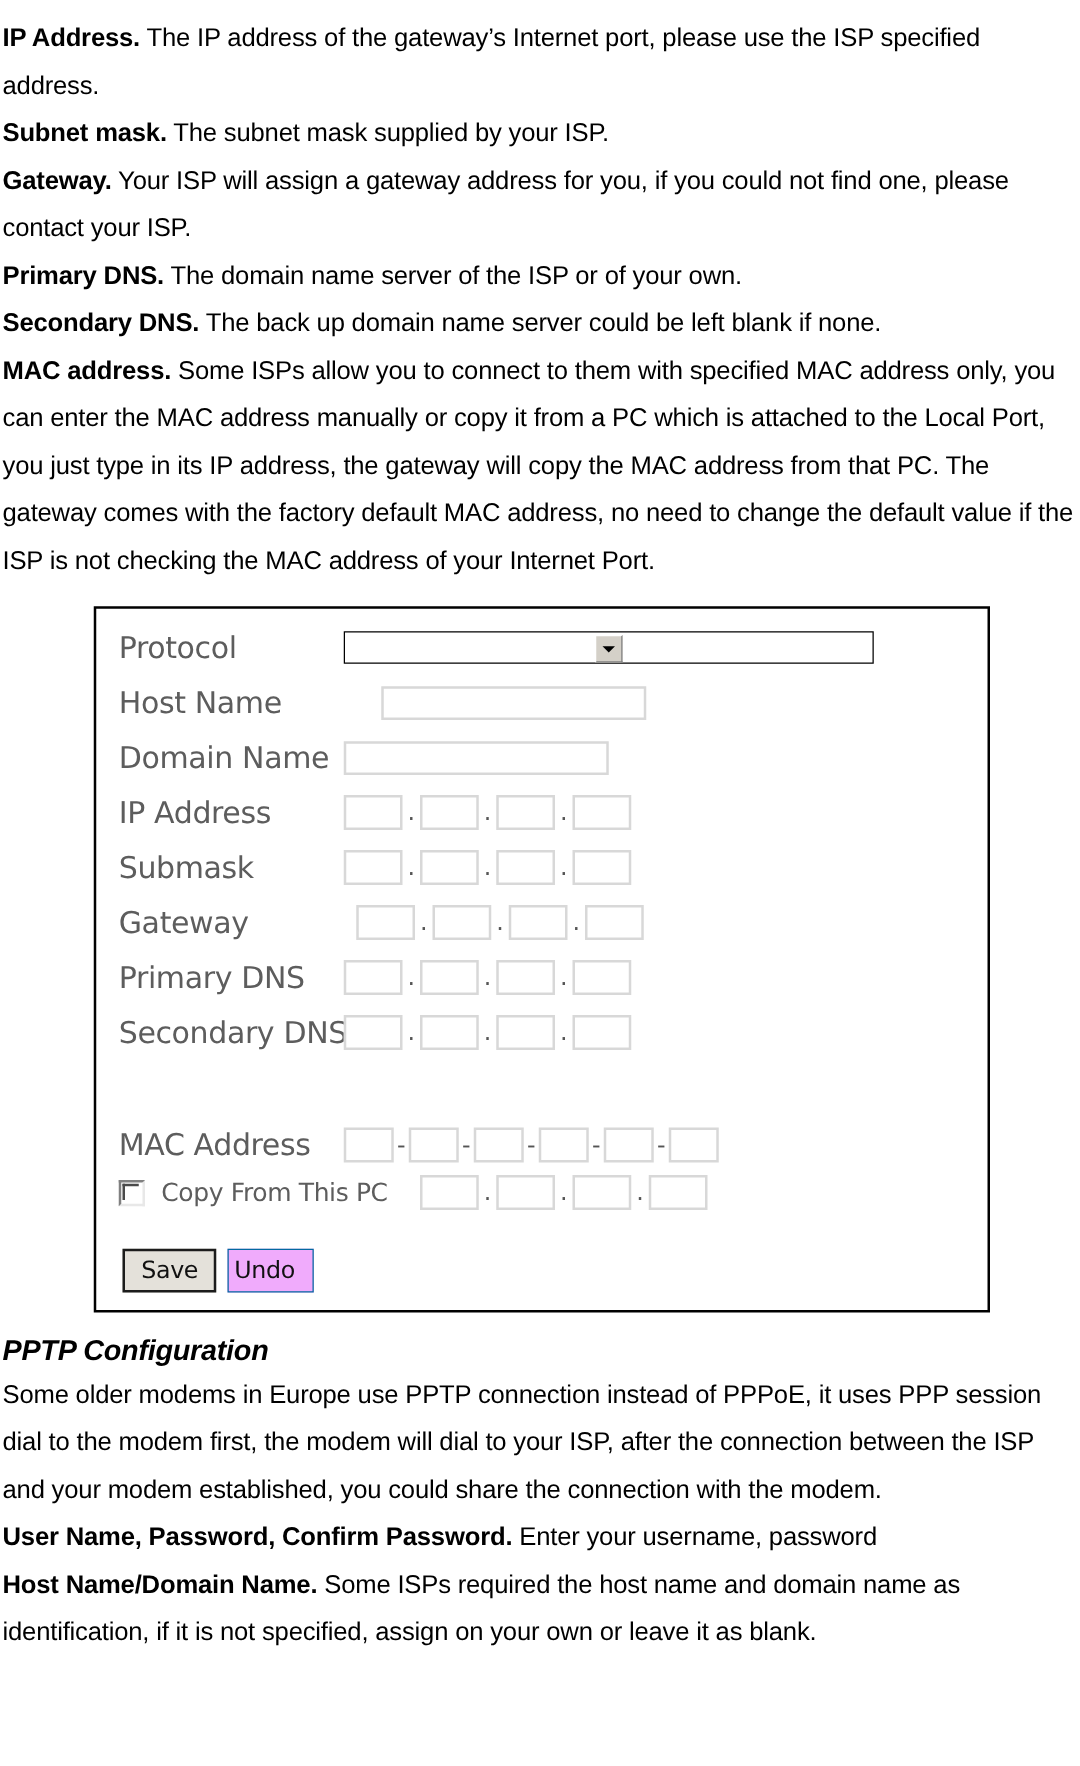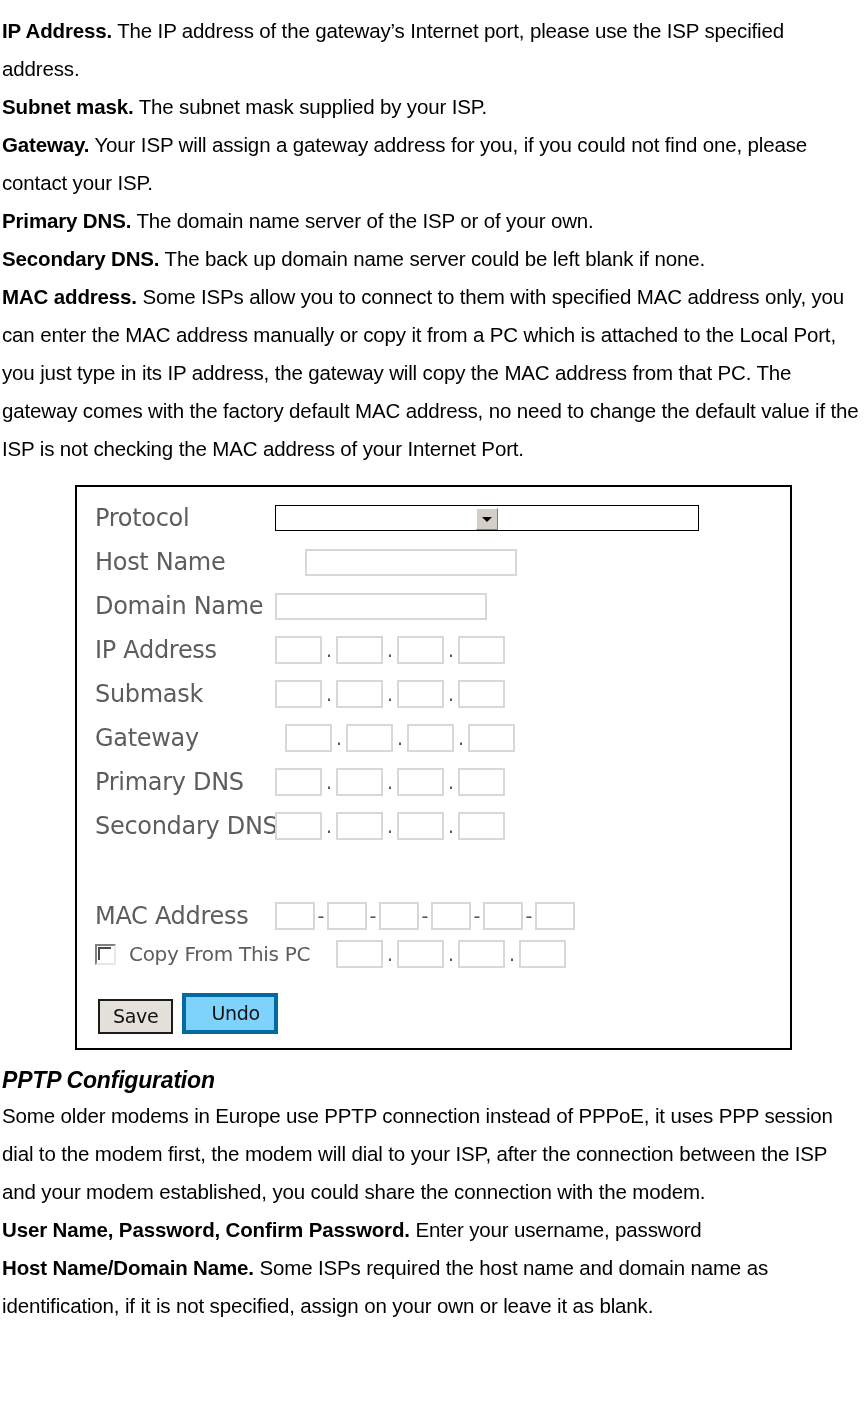--- a/index.html
+++ b/index.html
@@ -230,23 +230,23 @@
     box-sizing: border-box;
     padding: 4px 13px 5px 13px;
     line-height: 22px;
   }
   .btn-primary {
     border: 2px solid #1c1c1c;
     background: #e4e1da;
     margin-right: 9px;
   }
   .btn-plain {
-    border: 4px solid #0369a1;
-    background: #7dd3fc;
-    padding: 5px 14px 6px 25px;
+    border: 1px solid #0369a1;
+    background: #f0abfc;
+    padding: 5px 14px 6px 4px;
   }
 </style>
 </head>
 <body>
 
 <div class="page">
 
   <div class="prose para-top">
     <p><b>IP Address.</b><span> The IP address of the gateway’s Internet port, please use the ISP specified address.</span></p>
     <p><b>Subnet mask.</b><span> The subnet mask supplied by your ISP.</span></p>

